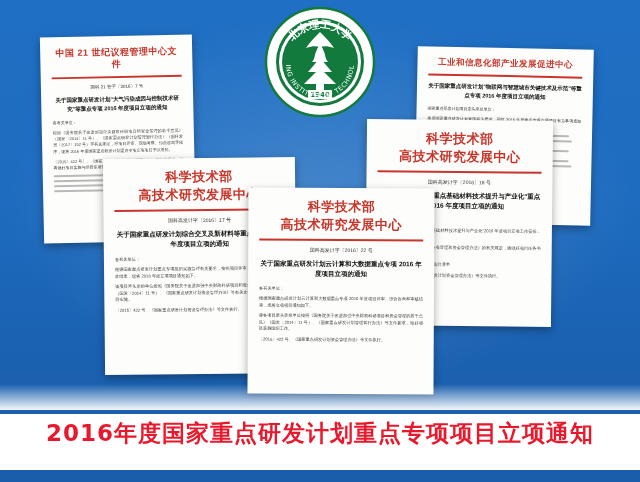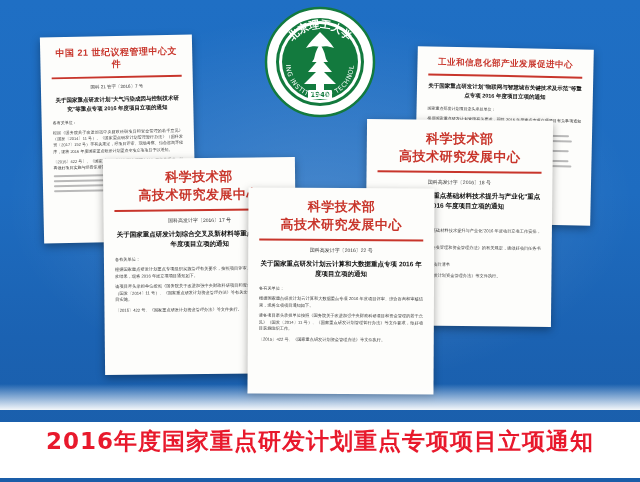--- a/index.html
+++ b/index.html
@@ -133,21 +133,21 @@
     width: 112px;
     height: 112px;
     z-index: 10;
   }
 
   
   #caption-bar {
     position: absolute;
     left: 0;
     right: 0;
-    bottom: 4px;
+    bottom: 12px;
     height: 56px;
     background: #ffffff;
     z-index: 12;
     display: flex;
     align-items: flex-start;
     justify-content: center;
   }
   #caption-text {
     margin-top: 4px;
     color: #e8192c;

